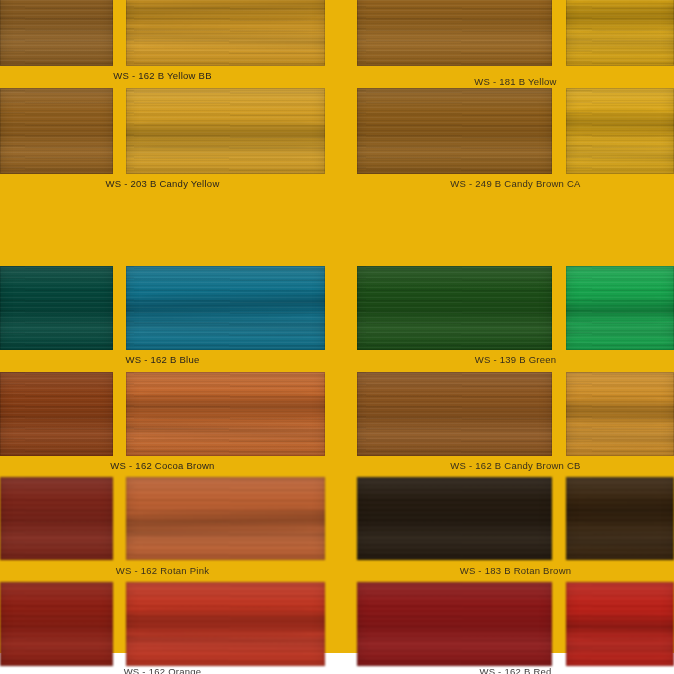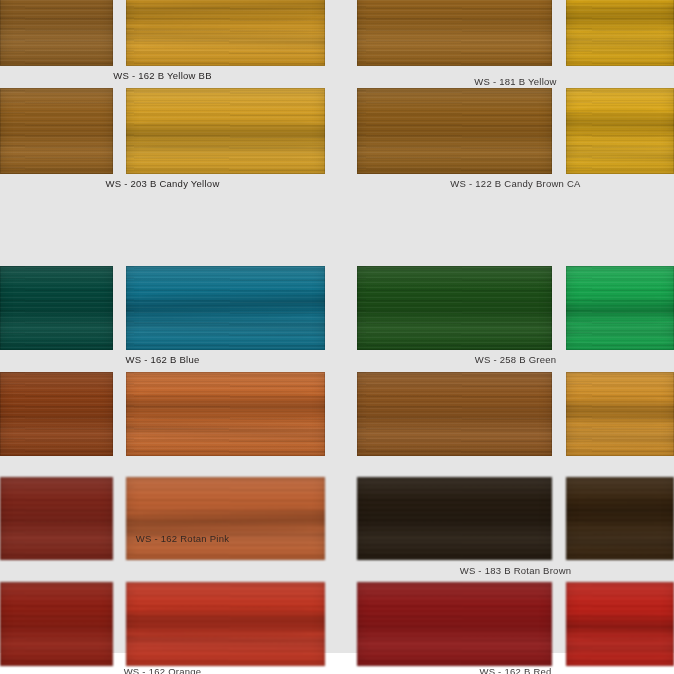--- a/index.html
+++ b/index.html
@@ -1,21 +1,21 @@
 <!DOCTYPE html>
 <html><head>
 <meta charset="utf-8">
 <style>
   html,body{margin:0;padding:0;background:#ffffff;}
   body{
     width:674px;height:674px;overflow:hidden;
     font-family:"Liberation Sans","DejaVu Sans",sans-serif;
     color:#1d1d1f;
   }
-  .sheet{position:relative;width:674px;height:653px;background:#e5e5e5;text-decoration:underline;}
+  .sheet{position:relative;width:674px;height:653px;background:#eab308;text-decoration:underline;}
 
   
   .card{position:absolute;}
   .swatches{position:absolute;left:0;top:0;width:100%;height:100%;}
   .sw{position:absolute;top:0;height:100%;overflow:hidden;}
   .sw .base{position:absolute;inset:0;}
   
   .grain{
     position:absolute;inset:-10%;
     background-image:
@@ -157,21 +157,21 @@
           <div class="bands"></div>
           <div class="grain"></div>
           <div class="grain2"></div>
           <div class="arc" style="top: 22%; transform: rotate(1deg);"></div>
           <div class="arc" style="top: 64%; height: 26%; transform: rotate(2deg); opacity: 0.55;"></div>
           <div class="vig"></div>
           <div class="edge"></div>
         </div>
       </div>
     </div>
-    <div class="caption cap-blur" style="top: 178px; left: 357px; width: 317px; position: absolute;">WS - 122 B Candy Brown CA</div>
+    <div class="caption cap-blur" style="top: 178px; left: 357px; width: 317px; position: absolute;">WS - 249 B Candy Brown CA</div>
     <div class="card" style="left: 0px; top: 266px; width: 325px; height: 84px;">
       <div class="swatches">
         <div class="sw" style="left: 0px; width: 113px;">
           <div class="base" style="background: rgb(5, 71, 60);"></div>
           <div class="bands"></div>
           <div class="grain"></div>
           <div class="grain2"></div>
           <div class="vig"></div>
           <div class="edge"></div>
         </div>
@@ -203,21 +203,21 @@
           <div class="bands"></div>
           <div class="grain"></div>
           <div class="grain2"></div>
           <div class="arc" style="top: 36%; transform: rotate(-1deg);"></div>
           <div class="arc" style="top: 64%; height: 26%; transform: rotate(0deg); opacity: 0.55;"></div>
           <div class="vig"></div>
           <div class="edge"></div>
         </div>
       </div>
     </div>
-    <div class="caption cap-blur" style="top: 354px; left: 357px; width: 317px; position: absolute;">WS - 258 B Green</div>
+    <div class="caption cap-blur" style="top: 354px; left: 357px; width: 317px; position: absolute;">WS - 139 B Green</div>
     <div class="card" style="left: 0px; top: 372px; width: 325px; height: 84px;">
       <div class="swatches">
         <div class="sw" style="left: 0px; width: 113px;">
           <div class="base" style="background: rgb(138, 63, 22);"></div>
           <div class="bands"></div>
           <div class="grain"></div>
           <div class="grain2"></div>
           <div class="vig"></div>
           <div class="edge"></div>
         </div>
@@ -226,20 +226,21 @@
           <div class="bands"></div>
           <div class="grain"></div>
           <div class="grain2"></div>
           <div class="arc" style="top: 22%; transform: rotate(0deg);"></div>
           <div class="arc" style="top: 58%; height: 26%; transform: rotate(2deg); opacity: 0.55;"></div>
           <div class="vig"></div>
           <div class="edge"></div>
         </div>
       </div>
     </div>
+    <div class="caption" style="top: 460px; left: 0px; width: 325px; position: absolute;">WS - 162 Cocoa Brown</div>
     <div class="card" style="left: 357px; top: 372px; width: 317px; height: 84px;">
       <div class="swatches">
         <div class="sw" style="left: 0px; width: 195px; filter: blur(0.45px);">
           <div class="base" style="background: rgb(140, 85, 32);"></div>
           <div class="bands"></div>
           <div class="grain"></div>
           <div class="grain2"></div>
           <div class="vig"></div>
           <div class="edge"></div>
         </div>
@@ -248,20 +249,21 @@
           <div class="bands"></div>
           <div class="grain"></div>
           <div class="grain2"></div>
           <div class="arc" style="top: 29%; transform: rotate(1deg);"></div>
           <div class="arc" style="top: 64%; height: 26%; transform: rotate(1deg); opacity: 0.55;"></div>
           <div class="vig"></div>
           <div class="edge"></div>
         </div>
       </div>
     </div>
+    <div class="caption cap-blur" style="top: 460px; left: 357px; width: 317px; position: absolute;">WS - 162 B Candy Brown CB</div>
     <div class="card" style="left: 0px; top: 477px; width: 325px; height: 83px;">
       <div class="swatches">
         <div class="sw" style="left: 0px; width: 113px; filter: blur(0.9px);">
           <div class="base" style="background: rgb(125, 36, 24);"></div>
           <div class="bands"></div>
           <div class="grain"></div>
           <div class="grain2"></div>
           <div class="vig"></div>
           <div class="edge"></div>
         </div>
@@ -270,21 +272,21 @@
           <div class="bands"></div>
           <div class="grain"></div>
           <div class="grain2"></div>
           <div class="arc" style="top: 36%; transform: rotate(-2deg);"></div>
           <div class="arc" style="top: 58%; height: 26%; transform: rotate(0deg); opacity: 0.55;"></div>
           <div class="vig"></div>
           <div class="edge"></div>
         </div>
       </div>
     </div>
-    <div class="caption cap-blur2" style="top: 533px; left: 0px; width: 325px; position: absolute; margin-left: 20px;">WS - 162 Rotan Pink</div>
+    <div class="caption cap-blur2" style="top: 565px; left: 0px; width: 325px; position: absolute;">WS - 162 Rotan Pink</div>
     <div class="card" style="left: 357px; top: 477px; width: 317px; height: 83px;">
       <div class="swatches">
         <div class="sw" style="left: 0px; width: 195px; filter: blur(0.9px);">
           <div class="base" style="background: rgb(36, 26, 15);"></div>
           <div class="bands"></div>
           <div class="grain"></div>
           <div class="grain2"></div>
           <div class="vig"></div>
           <div class="edge"></div>
         </div>

